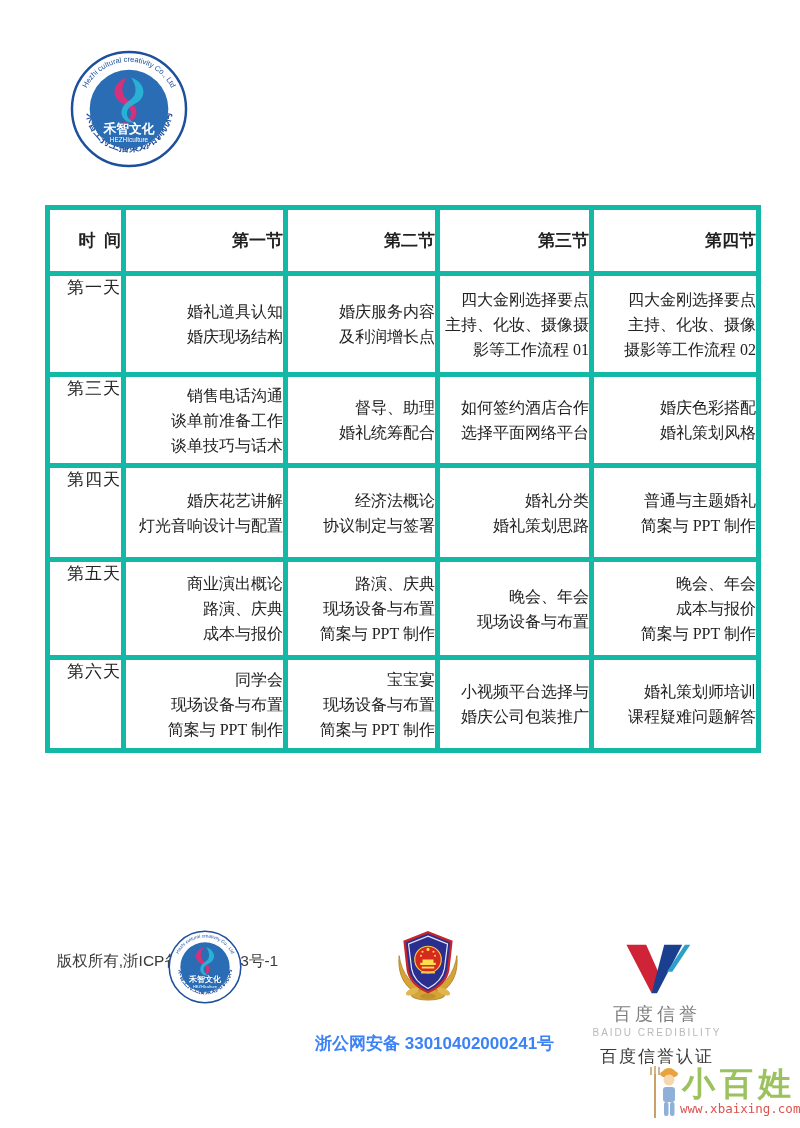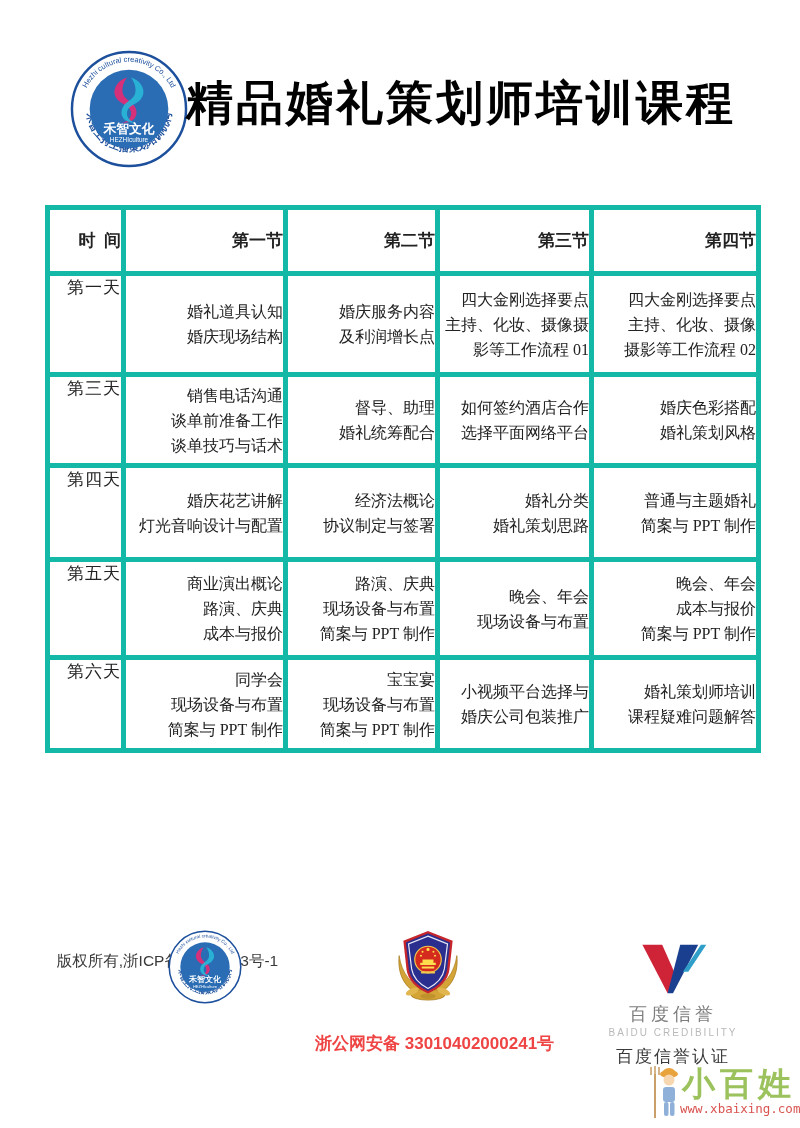--- a/index.html
+++ b/index.html
@@ -38,27 +38,27 @@
   }
   td.day{
     font-size:17px;vertical-align:top;padding-top:22px;letter-spacing:1px;
   }
   td.course-cell{vertical-align:middle;font-size:16px;}
   td.course-cell .line{line-height:25px;}
   
   .footer-block{position:absolute;text-align:center;}
   #footer-copyright{left:55px;top:930px;width:225px;}
   #footer-police{left:315px;top:926px;width:225px;}
-  #footer-baidu{left:588px;top:942px;width:170px;}
+  #footer-baidu{left:572px;top:942px;width:170px;}
   #logo-footer{display:inline-block;width:74px;height:74px;}
   .caption{
     font-size:15.5px;color:#3a3a3a;margin-top:21px;white-space:nowrap;
   }
   .caption-bold{
-    font-size:17px;font-weight:bold;color:#ef4444;margin-top:24px;white-space:nowrap;
+    font-size:17px;font-weight:bold;color:#3b82f6;margin-top:24px;white-space:nowrap;
   }
   .baidu-name{font-size:18px;color:#7d7d7d;letter-spacing:4px;margin-top:2px;}
   .baidu-sub{font-size:10px;color:#b9b9b9;letter-spacing:2px;margin-top:1px;}
   .baidu-cert{font-size:17px;color:#3a3a3a;letter-spacing:2px;margin-top:7px;}
   
   .watermark{position:absolute;left:648px;top:1062px;width:150px;height:62px;}
   .wm-farmer{position:absolute;left:2px;top:2px;}
   .wm-name{
     position:absolute;left:34px;top:0px;font-size:33px;font-weight:bold;
     color:#9cc25e;letter-spacing:5px;white-space:nowrap;
@@ -81,21 +81,20 @@
           <path id="logo-header-bot" d="M17,60 A43,43 0 0 0 103,60"></path>
         </defs>
         <text font-size="7.6" fill="#1c4f9c" font-family="Liberation Sans, sans-serif"><textPath href="#logo-header-top" startOffset="50%" text-anchor="middle">Hezhi cultural creativity Co., Ltd</textPath></text>
         <text font-size="10.5" font-weight="bold" fill="#1c4f9c" font-family="Liberation Sans, sans-serif"><textPath href="#logo-header-bot" startOffset="50%" text-anchor="middle">禾智主持主播策划培训机构</textPath></text>
         <circle cx="60" cy="60" r="40" fill="#2a6db4"></circle>
         <path d="M58,28 C46,32 42,43 48,50 C53,56 61,56 62,63 C63,69 58,73 53,74 C63,75 70,68 67,60 C65,53 56,51 54,45 C52,39 55,32 58,28 Z" fill="#d5307a"></path>
         <path d="M62,28 C74,32 78,43 72,50 C67,56 59,56 58,63 C57,69 62,73 67,74 C57,75 50,68 53,60 C55,53 64,51 66,45 C68,39 65,32 62,28 Z" fill="#28b6d8" opacity="0.92"></path>
         <text x="60" y="84" text-anchor="middle" font-size="13" font-weight="bold" fill="#ffffff">禾智文化</text>
         <text x="60" y="94" text-anchor="middle" font-size="6.5" fill="#ffffff" font-family="Liberation Sans, sans-serif">HEZHIculture</text>
       </svg></div>
-  <h1 class="page-title">精品婚礼策划师培训课程</h1>
 
   <table class="course">
     <colgroup>
       <col style="width:76px">
         <col style="width:162px">
         <col style="width:152px">
       <col style="width:154px">
         <col style="width:167px">
     </colgroup>
     <thead>

